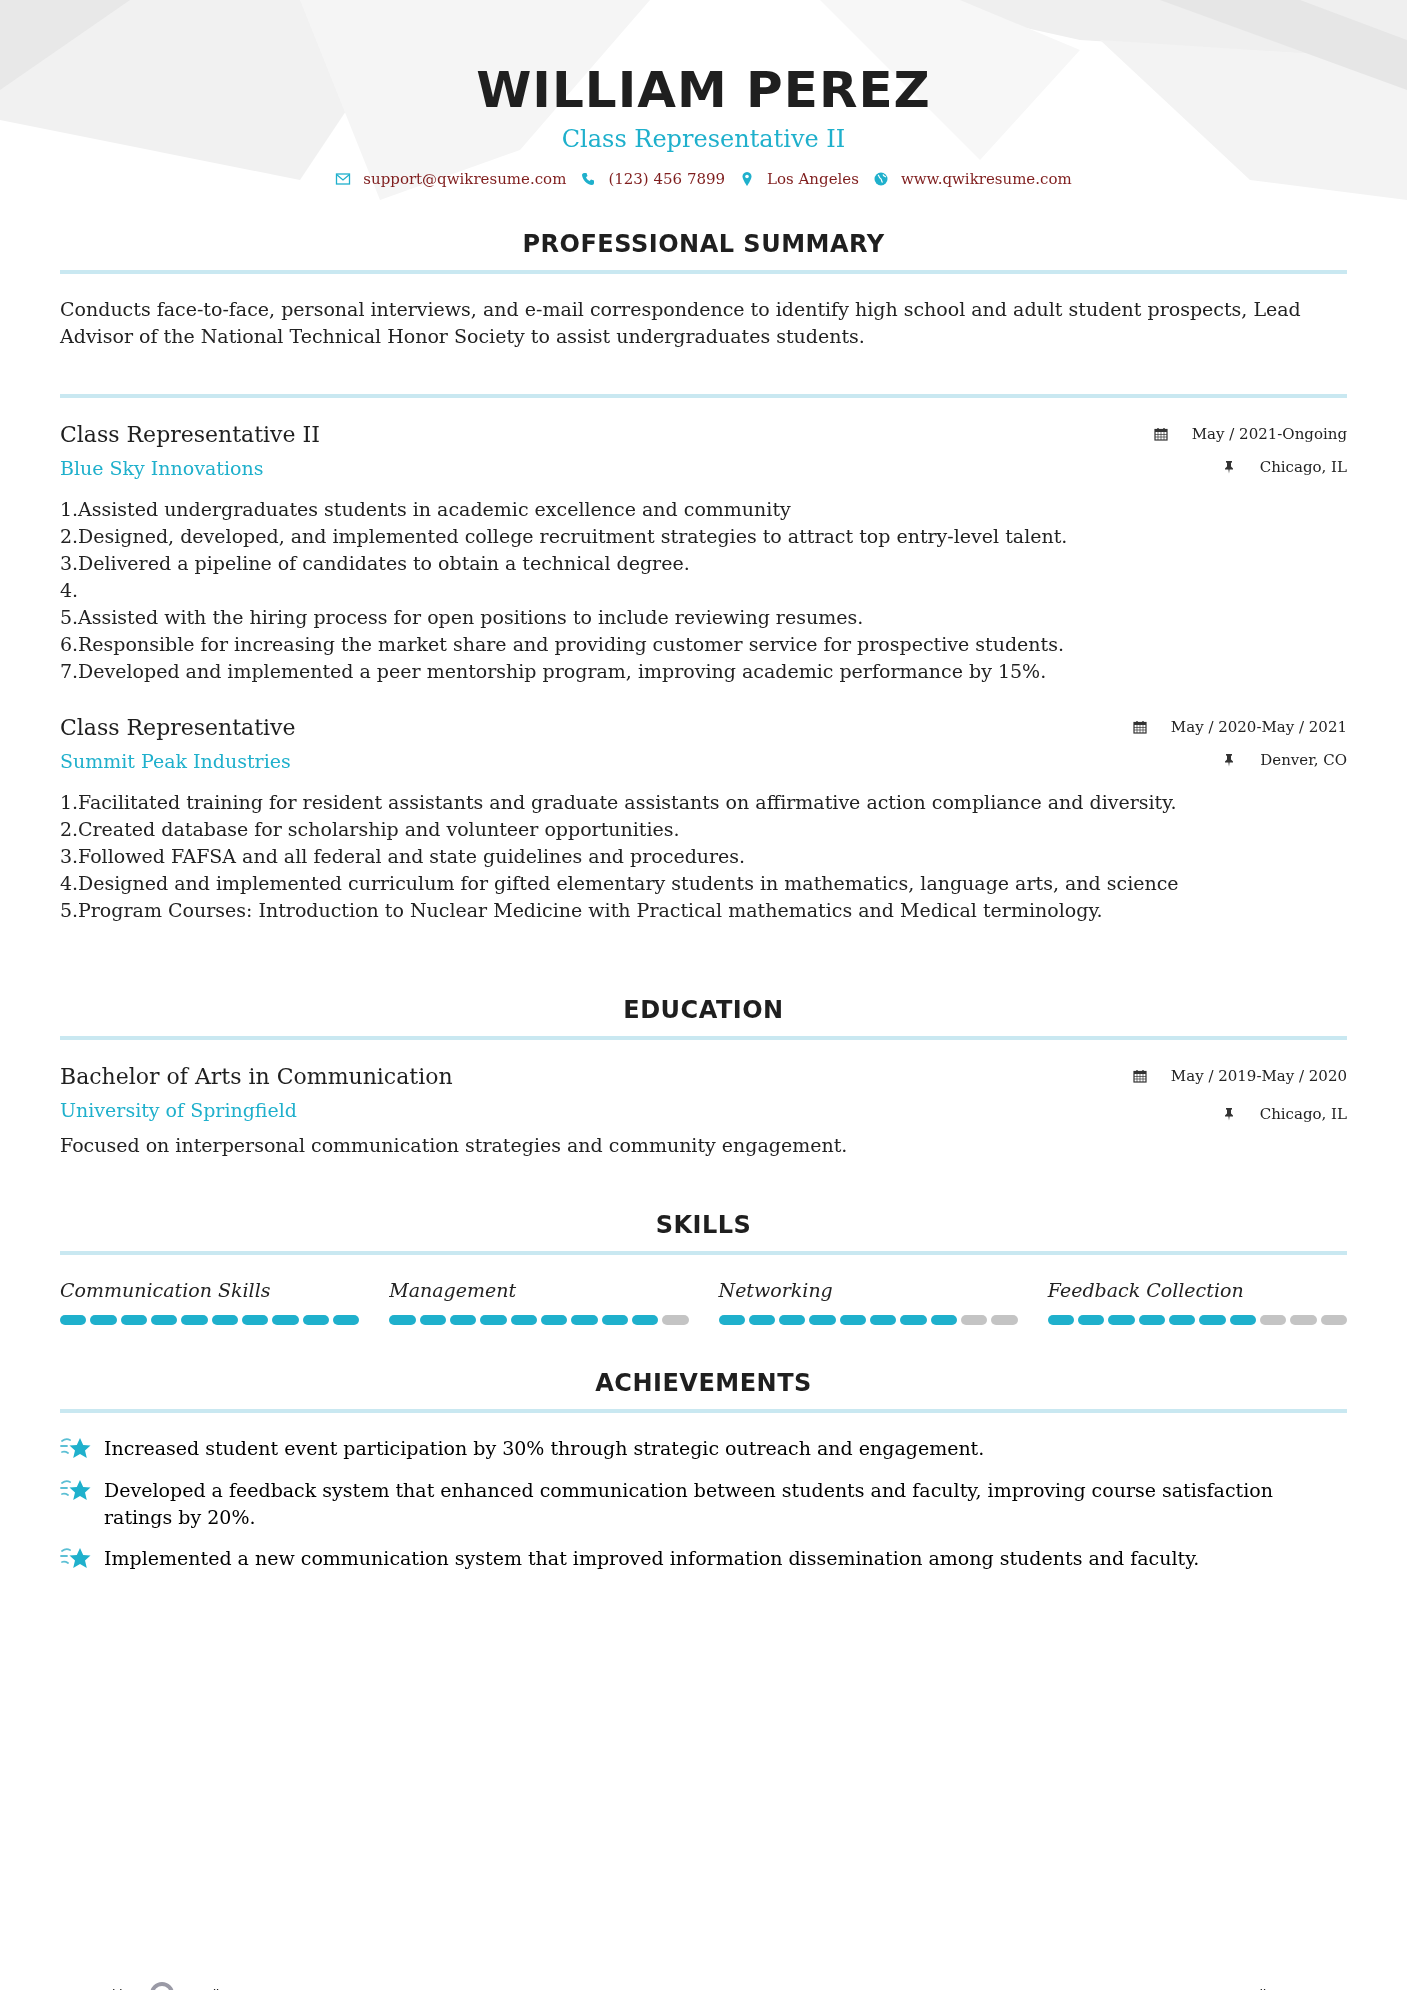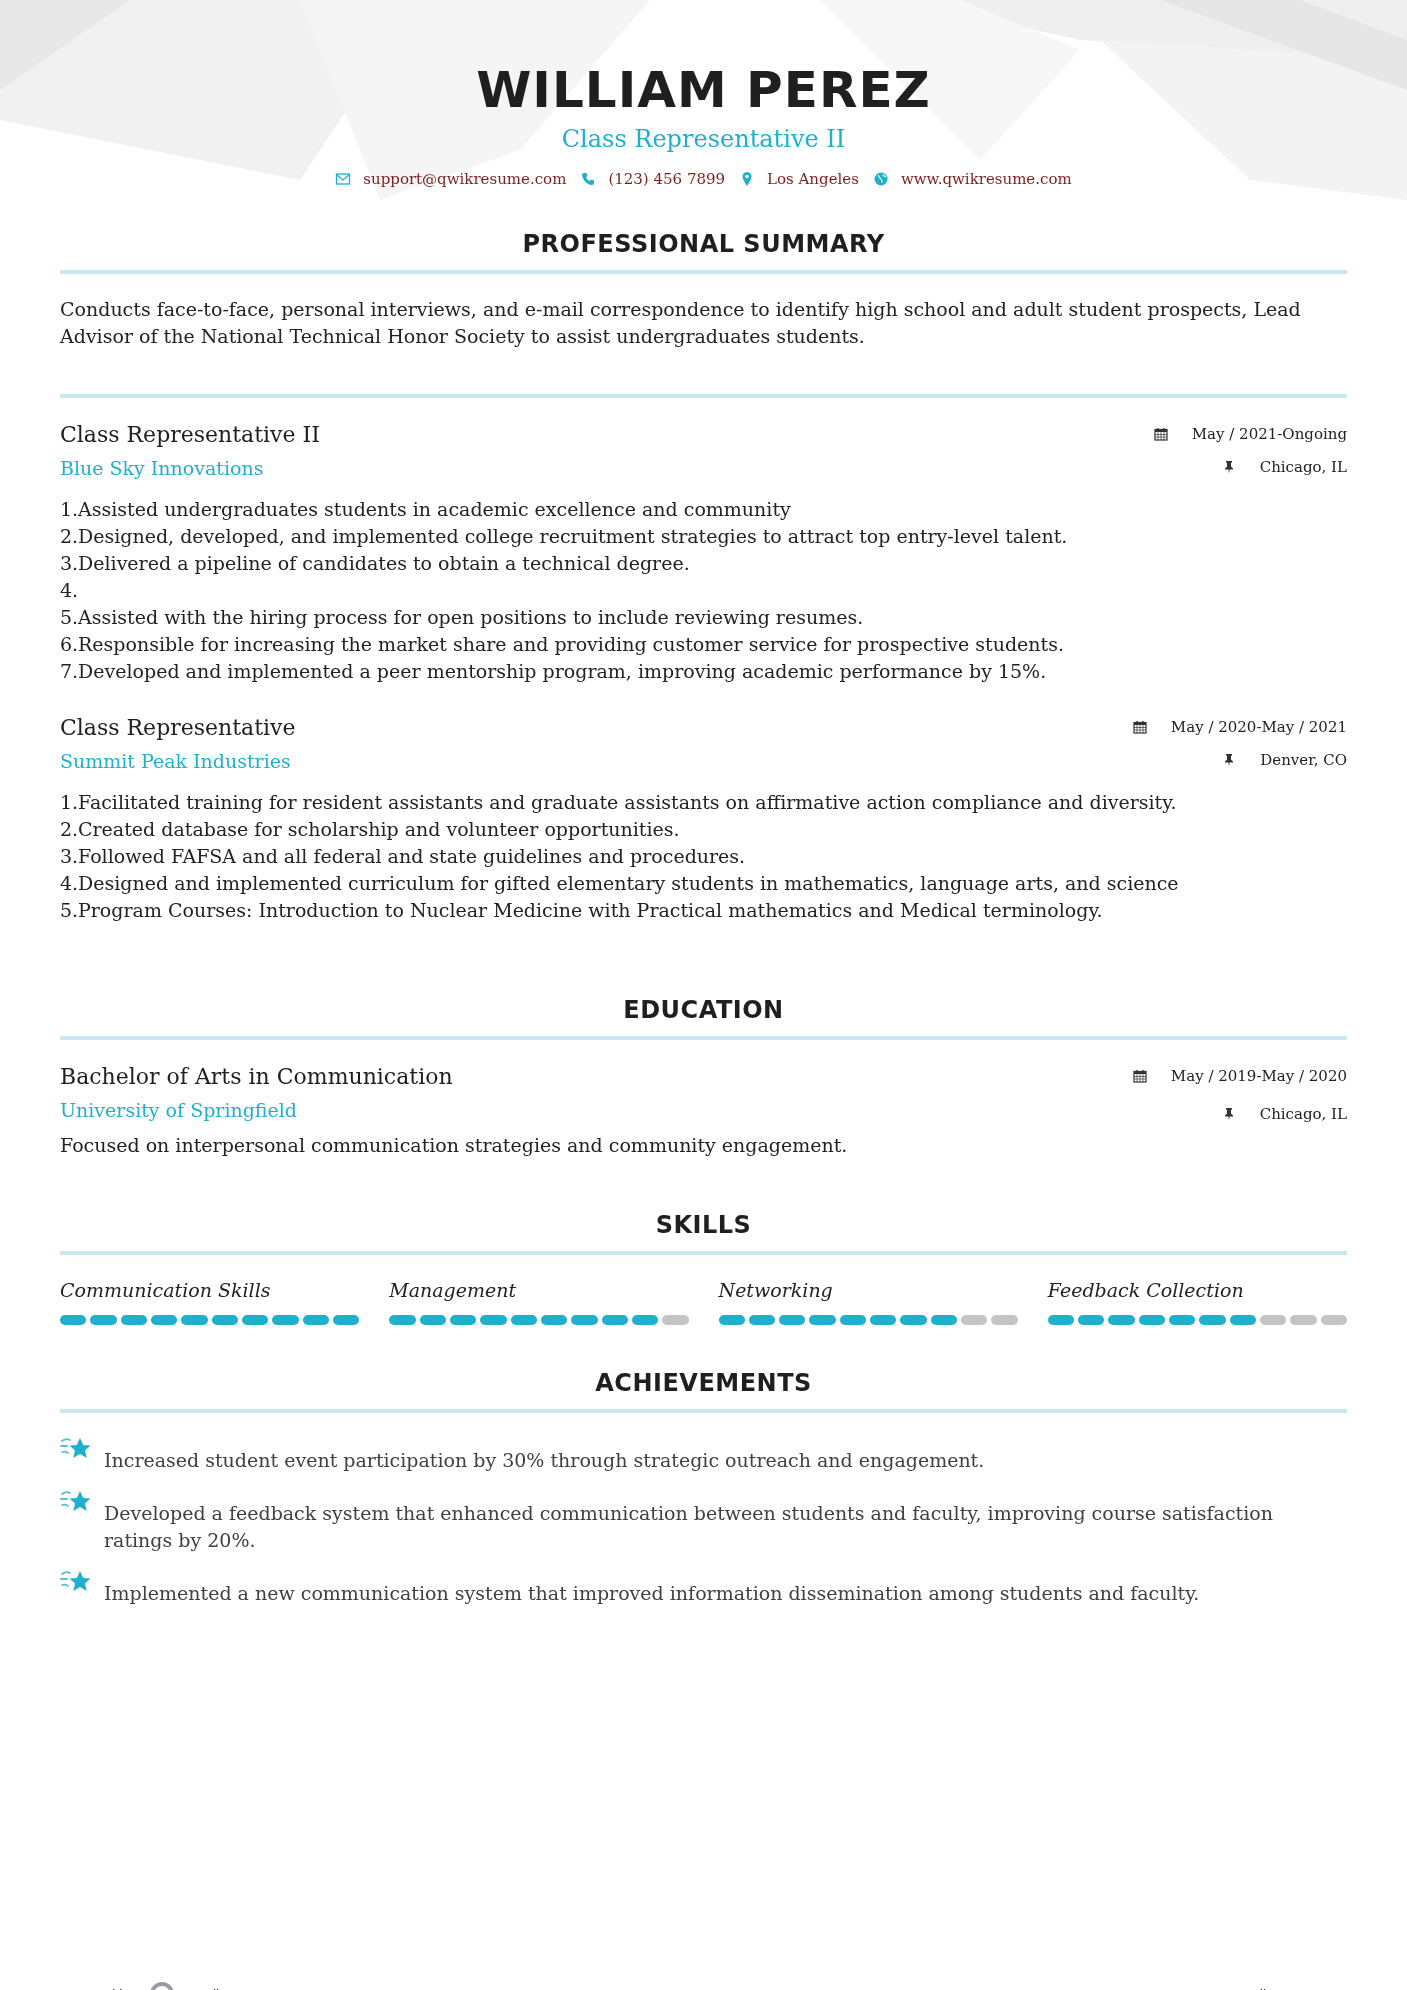--- a/index.html
+++ b/index.html
@@ -72,21 +72,21 @@
     .skill { flex: 1; }
     .skill-name { font-size: 19px; line-height: 26px; color: #222; }
     .skill-bar { display: flex; gap: 4px; margin-top: 12px; }
     .seg { flex: 1; height: 10px; border-radius: 5px; background: #c4c4c4; }
     .seg.on { background: #1fb0cc; }
 
     
     .ach-list { margin-top: 22px; }
     .ach { display: flex; align-items: flex-start; gap: 12px; margin-bottom: 14px; }
     .ach-icon { width: 32px; height: 28px; flex: none; margin-top: 0px; }
-    .ach-text { font-size: 19px; line-height: 27px; color: #404040; margin-top: 12px; }
+    .ach-text { font-size: 19px; line-height: 27px; color: #000000; }
 
     
     .footer {
       position: absolute; left: 60px; right: 60px; top: 1980px;
       display: flex; justify-content: space-between; align-items: center;
       font-family: "Liberation Sans", sans-serif; font-size: 14px; color: #222;
     }
     .footer-left { display: flex; align-items: center; gap: 14px; }
     .footer-link { text-decoration: underline; color: #222; }
     .q-logo { width: 30px; height: 30px; }

